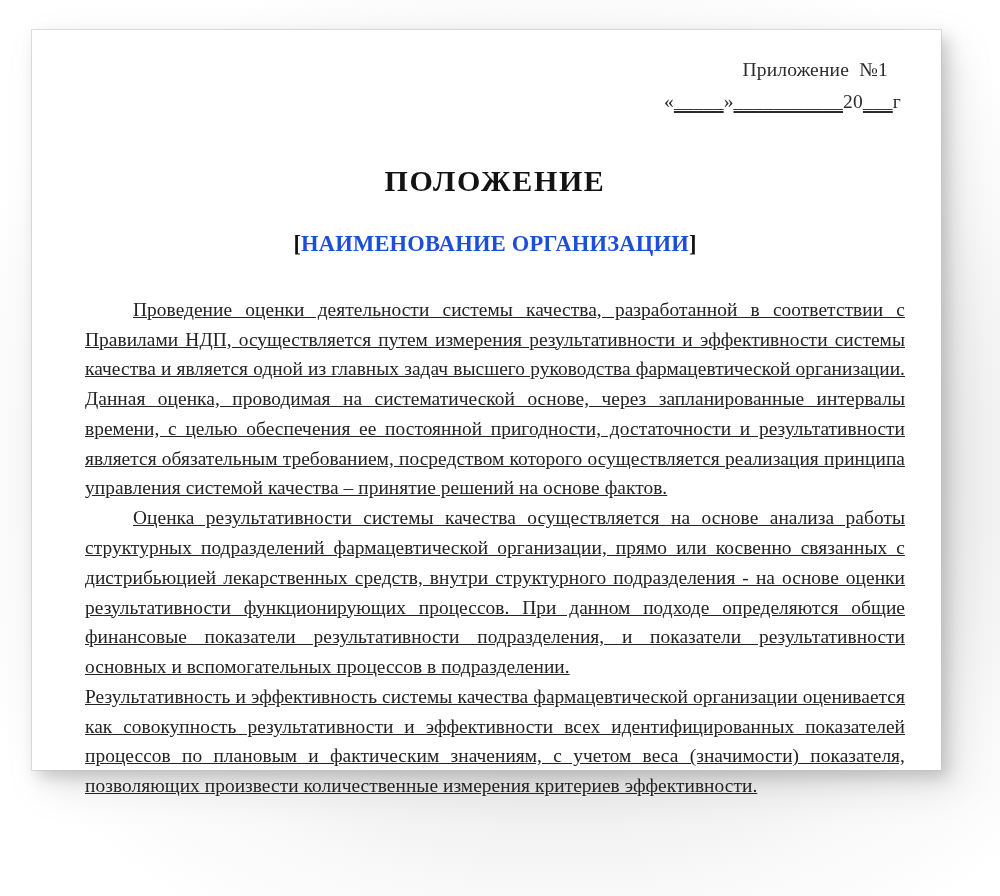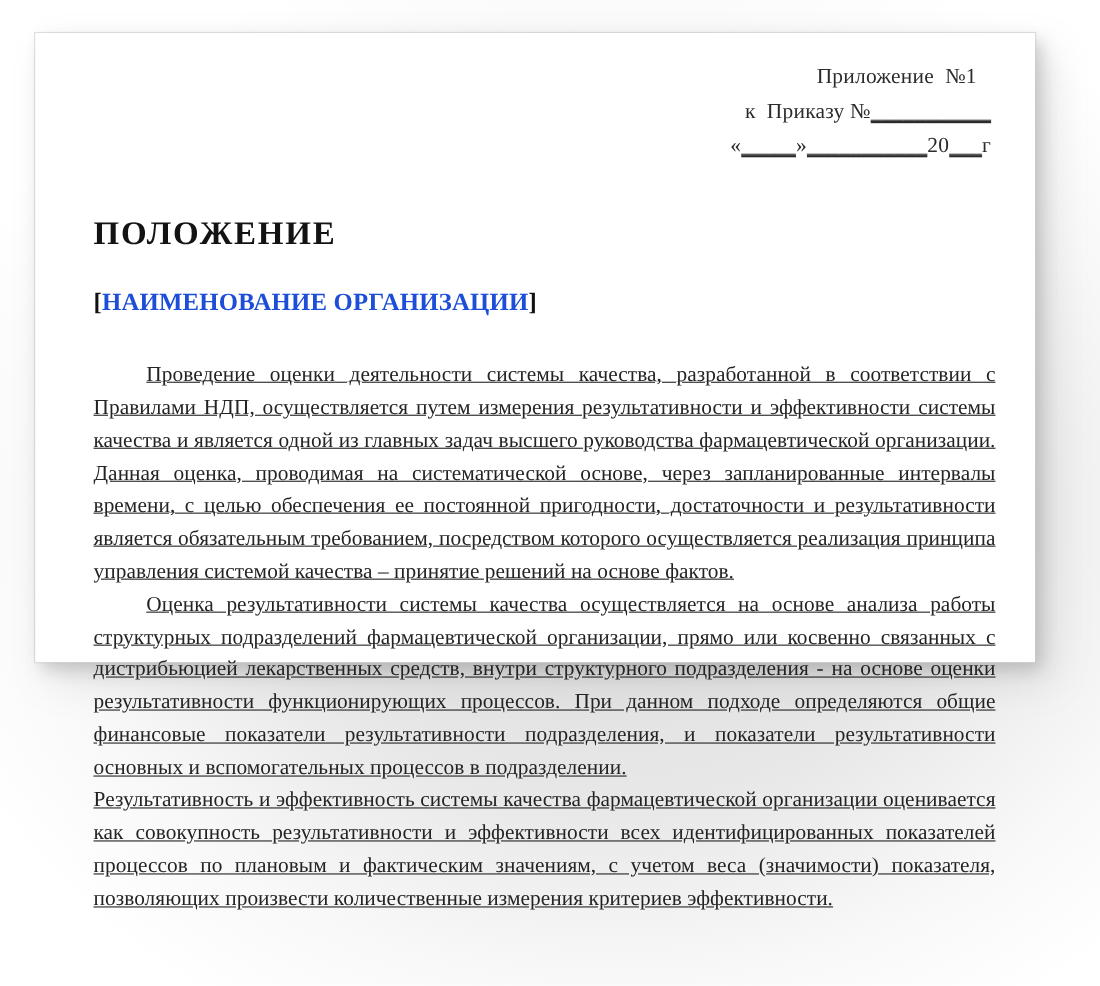--- a/index.html
+++ b/index.html
@@ -27,21 +27,21 @@
                       rgba(255,255,255,0) 86%),
       #ffffff;
   }
 
   
   #page {
     position: absolute;
     left: 32px;
     top: 30px;
     width: 909px;
-    height: 572px;
+    height: 740px;
     background: #ffffff;
     box-shadow:
       0 0 0 1px rgba(195,195,195,0.55),
       6px 7px 14px rgba(110,110,110,0.30),
       14px 16px 34px rgba(130,130,130,0.22);
     box-sizing: border-box;
     padding: 0;
   }
 
   .page-inner {
@@ -69,20 +69,21 @@
     text-decoration: underline;
     text-decoration-thickness: 1.6px;
     text-underline-offset: 3px;
   }
   .hdr-line-1 { padding-right: 17px; }
   .hdr-line-2 { padding-right: 4px; }
   .hdr-line-3 { padding-right: 4px; }
 
   
   .title-block {
+    text-align: center;
     margin-top: 46px;
   }
   .doc-title {
     font-size: 30px;
     font-weight: bold;
     letter-spacing: 1.6px;
     color: #131313;
     line-height: 1.22;
   }
   .doc-subtitle {
@@ -128,21 +129,20 @@
 
 <div id="canvas">
 
   <div id="page">
     <div class="page-inner">
 
       <div class="doc-header">
 
         <span class="hdr-line hdr-line-1">Приложение  №1</span>
 
-        <span class="hdr-line hdr-line-2"><span>к  Приказу №</span><span class="ul">___________</span></span>
 
         <span class="hdr-line hdr-line-3"><span>«</span><span class="ul">_____</span><span>»</span><span class="ul">___________</span><span>20</span><span class="ul">___</span><span>г</span></span>
       </div>
 
       <div class="title-block">
         <div class="doc-title">ПОЛОЖЕНИЕ</div>
 
 
         <div class="org-line"><span>[</span><span class="org-name">НАИМЕНОВАНИЕ ОРГАНИЗАЦИИ</span><span>]</span></div>
       </div>

